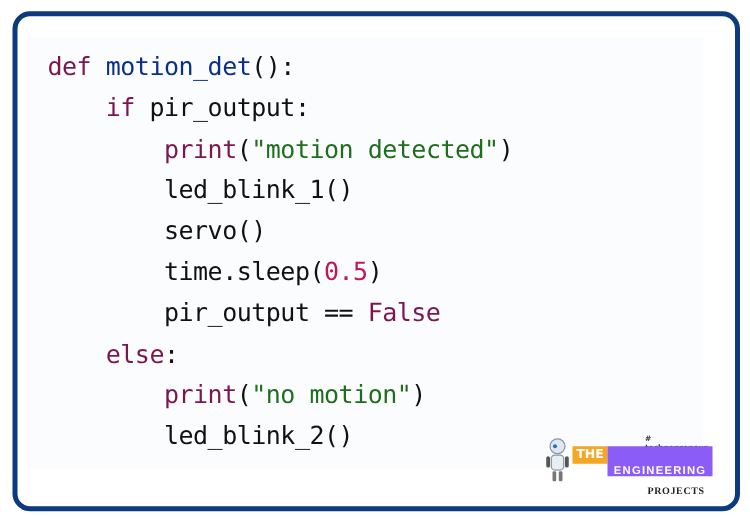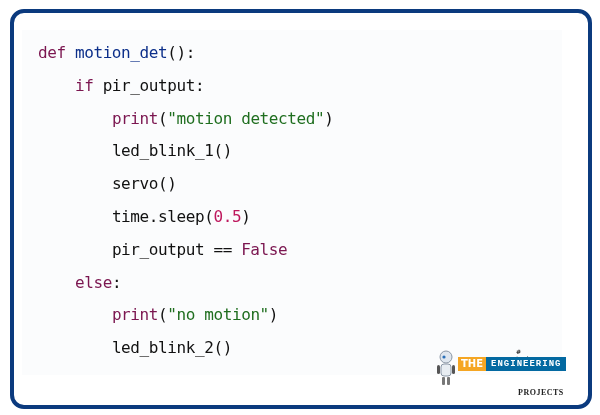--- a/index.html
+++ b/index.html
@@ -7,34 +7,34 @@
   .frame {
     position:absolute; left:10px; top:9px; width:574px; height:392px;
     border:4px solid #0b3a7e; border-radius:14px; background:#ffffff;
   }
   .panel {
     position:absolute; left:22px; top:30px; width:540px; height:345px;
     background:#fbfcfd;
   }
   .code {
     position:absolute; left:38px; top:37px; margin:0;
-    font-family:"DejaVu Sans Mono", monospace; font-size:16px; line-height:32.8px;
+    font-family:"DejaVu Sans Mono", monospace; font-size:20px; line-height:32.8px;
     color:#111111; white-space:pre; letter-spacing:-0.4px;
   }
   .line { display:block; height:32.8px; }
   .kw { color:#7b1650; }
   .fn { color:#0c2f8a; }
   .str { color:#1f6e1f; }
   .num { color:#be185d; }
   .logo { position:absolute; left:436px; top:348px; width:130px; height:40px; }
   .robot { position:absolute; left:0; top:2px; width:20px; height:36px; }
   .tag { position:absolute; left:80px; top:0px; font-family:"DejaVu Sans", sans-serif; font-size:6px; color:#333; font-weight:bold; }
   .banner { position:absolute; left:22px; top:9px; height:14px; display:flex; }
   .the { background:#f5a623; color:#fff; font-family:"DejaVu Sans", sans-serif; font-weight:bold; font-size:10px; padding:0 3px; line-height:14px; }
-  .eng { background:#0369a1; color:#fff; font-family:Liberation Mono, monospace; font-weight:bold; font-size:9px; padding:0 5px; line-height:14px; letter-spacing:1px; }
+  .eng { background:#8b5cf6; color:#fff; font-family:Liberation Sans, sans-serif; font-weight:bold; font-size:9px; padding:12px 5px; line-height:14px; letter-spacing:1px; }
   .proj { position:absolute; left:82px; top:40px; font-family:Liberation Serif, serif; font-weight:bold; font-size:8px; color:#222; letter-spacing:0.5px; }
 </style>
 </head>
 <body>
 
 <div class="frame"></div>
 <div class="panel"></div>
 
 <pre class="code" id="code"><span class="line"><span class="kw">def</span><span> </span><span class="fn">motion_det</span><span>():</span></span><span class="line">    <span class="kw">if</span><span> pir_output:</span></span><span class="line">        <span class="kw">print</span><span>(</span><span class="str">"motion detected"</span><span>)</span></span><span class="line">        <span>led_blink_1()</span></span><span class="line">        <span>servo()</span></span><span class="line">        <span>time.sleep(</span><span class="num">0.5</span><span>)</span></span><span class="line">        <span>pir_output == </span><span class="kw">False</span></span><span class="line">    <span class="kw">else</span><span>:</span></span><span class="line">        <span class="kw">print</span><span>(</span><span class="str">"no motion"</span><span>)</span></span><span class="line">        <span>led_blink_2()</span></span></pre>
 

